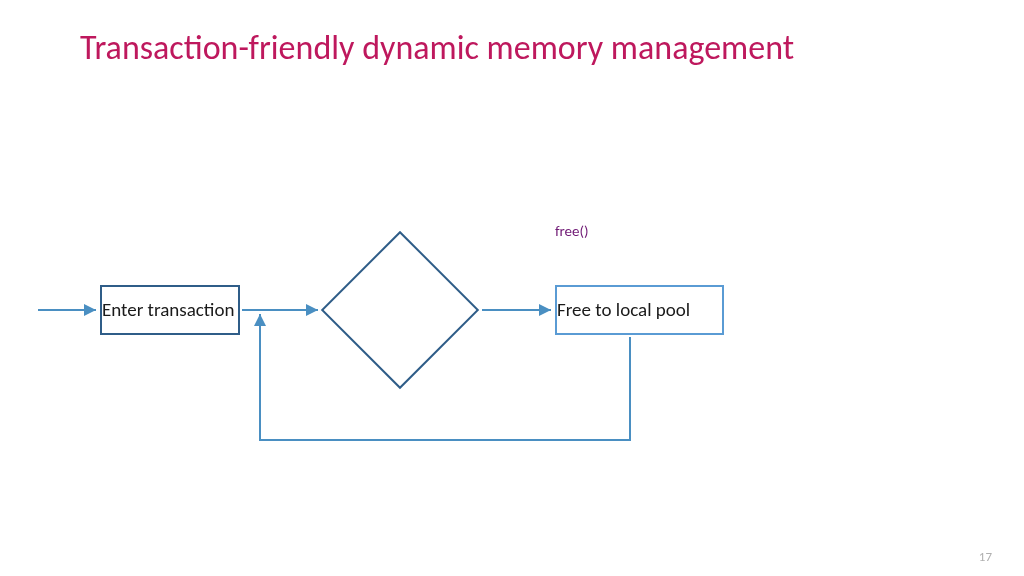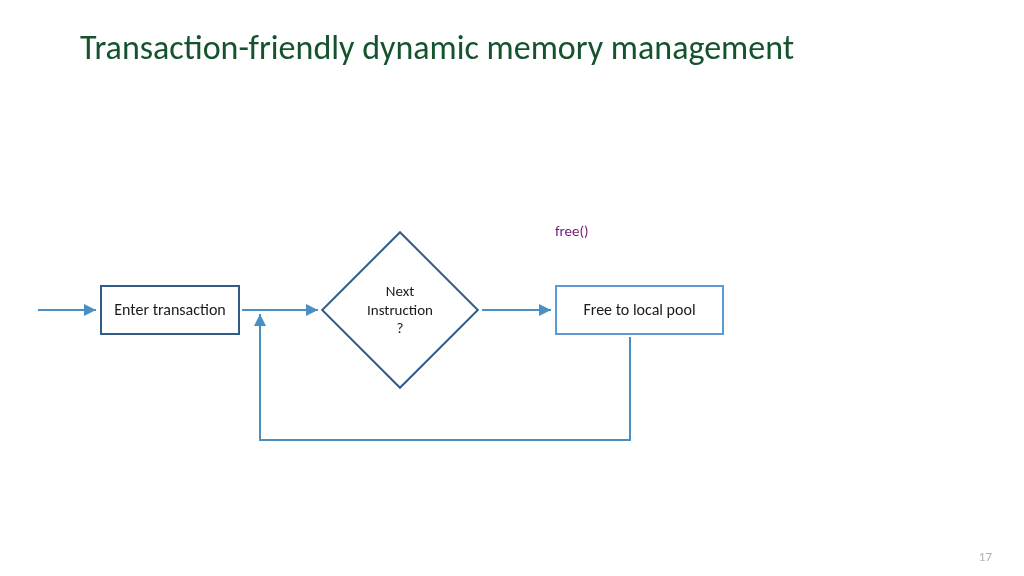--- a/index.html
+++ b/index.html
@@ -13,21 +13,21 @@
     position: relative;
     overflow: hidden;
   }
   .slide-title {
     position: absolute;
     left: 80px;
     top: 28px;
     font-size: 34px;
     font-weight: 400;
     line-height: 1.2;
-    color: #14532d;
+    color: #be185d;
     width: 800px;
   }
   .page-number {
     position: absolute;
     right: 32px;
     bottom: 12px;
     font-size: 13px;
     color: #b0b0b0;
   }
   
@@ -37,23 +37,22 @@
     top: 0;
     width: 1024px;
     height: 576px;
   }
   .box {
     position: absolute;
     border: 2px solid;
     background: #ffffff;
     display: flex;
     align-items: center;
-    justify-content: center;
     text-align: center;
-    font-size: 16px;
+    font-size: 19px;
     line-height: 1.25;
     box-sizing: border-box;
   }
   .label {
     position: absolute;
     font-size: 15px;
     color: #701a75;
   }
   
   .diamond-wrap {
@@ -92,23 +91,20 @@
 <div class="slide-title">Transaction-friendly dynamic memory management</div>
 
 <div class="diagram">
 
   <div class="box" style="left:100px; top:285px; width:140px; height:50px; border-color:#2f5d88;">
     <span>Enter transaction</span>
   </div>
 
   <div class="diamond-wrap" style="left:322px; top:232px; width:156px; height:156px;">
     <div class="diamond-shape" style="border-color:#2f5d88; left:22px; top:22px; width:112px; height:112px;"></div>
-    <div class="diamond-text" style="white-space:pre-line;">Next
-Instruction
-?</div>
   </div>
 
   <div class="box" style="left:555px; top:285px; width:169px; height:50px; border-color:#5a9bd4;">
     <span>Free to local pool</span>
   </div>
 
   <div class="label" style="left:555px; top:222px;">free()</div>
 
   <svg class="arrows">
     <defs>

